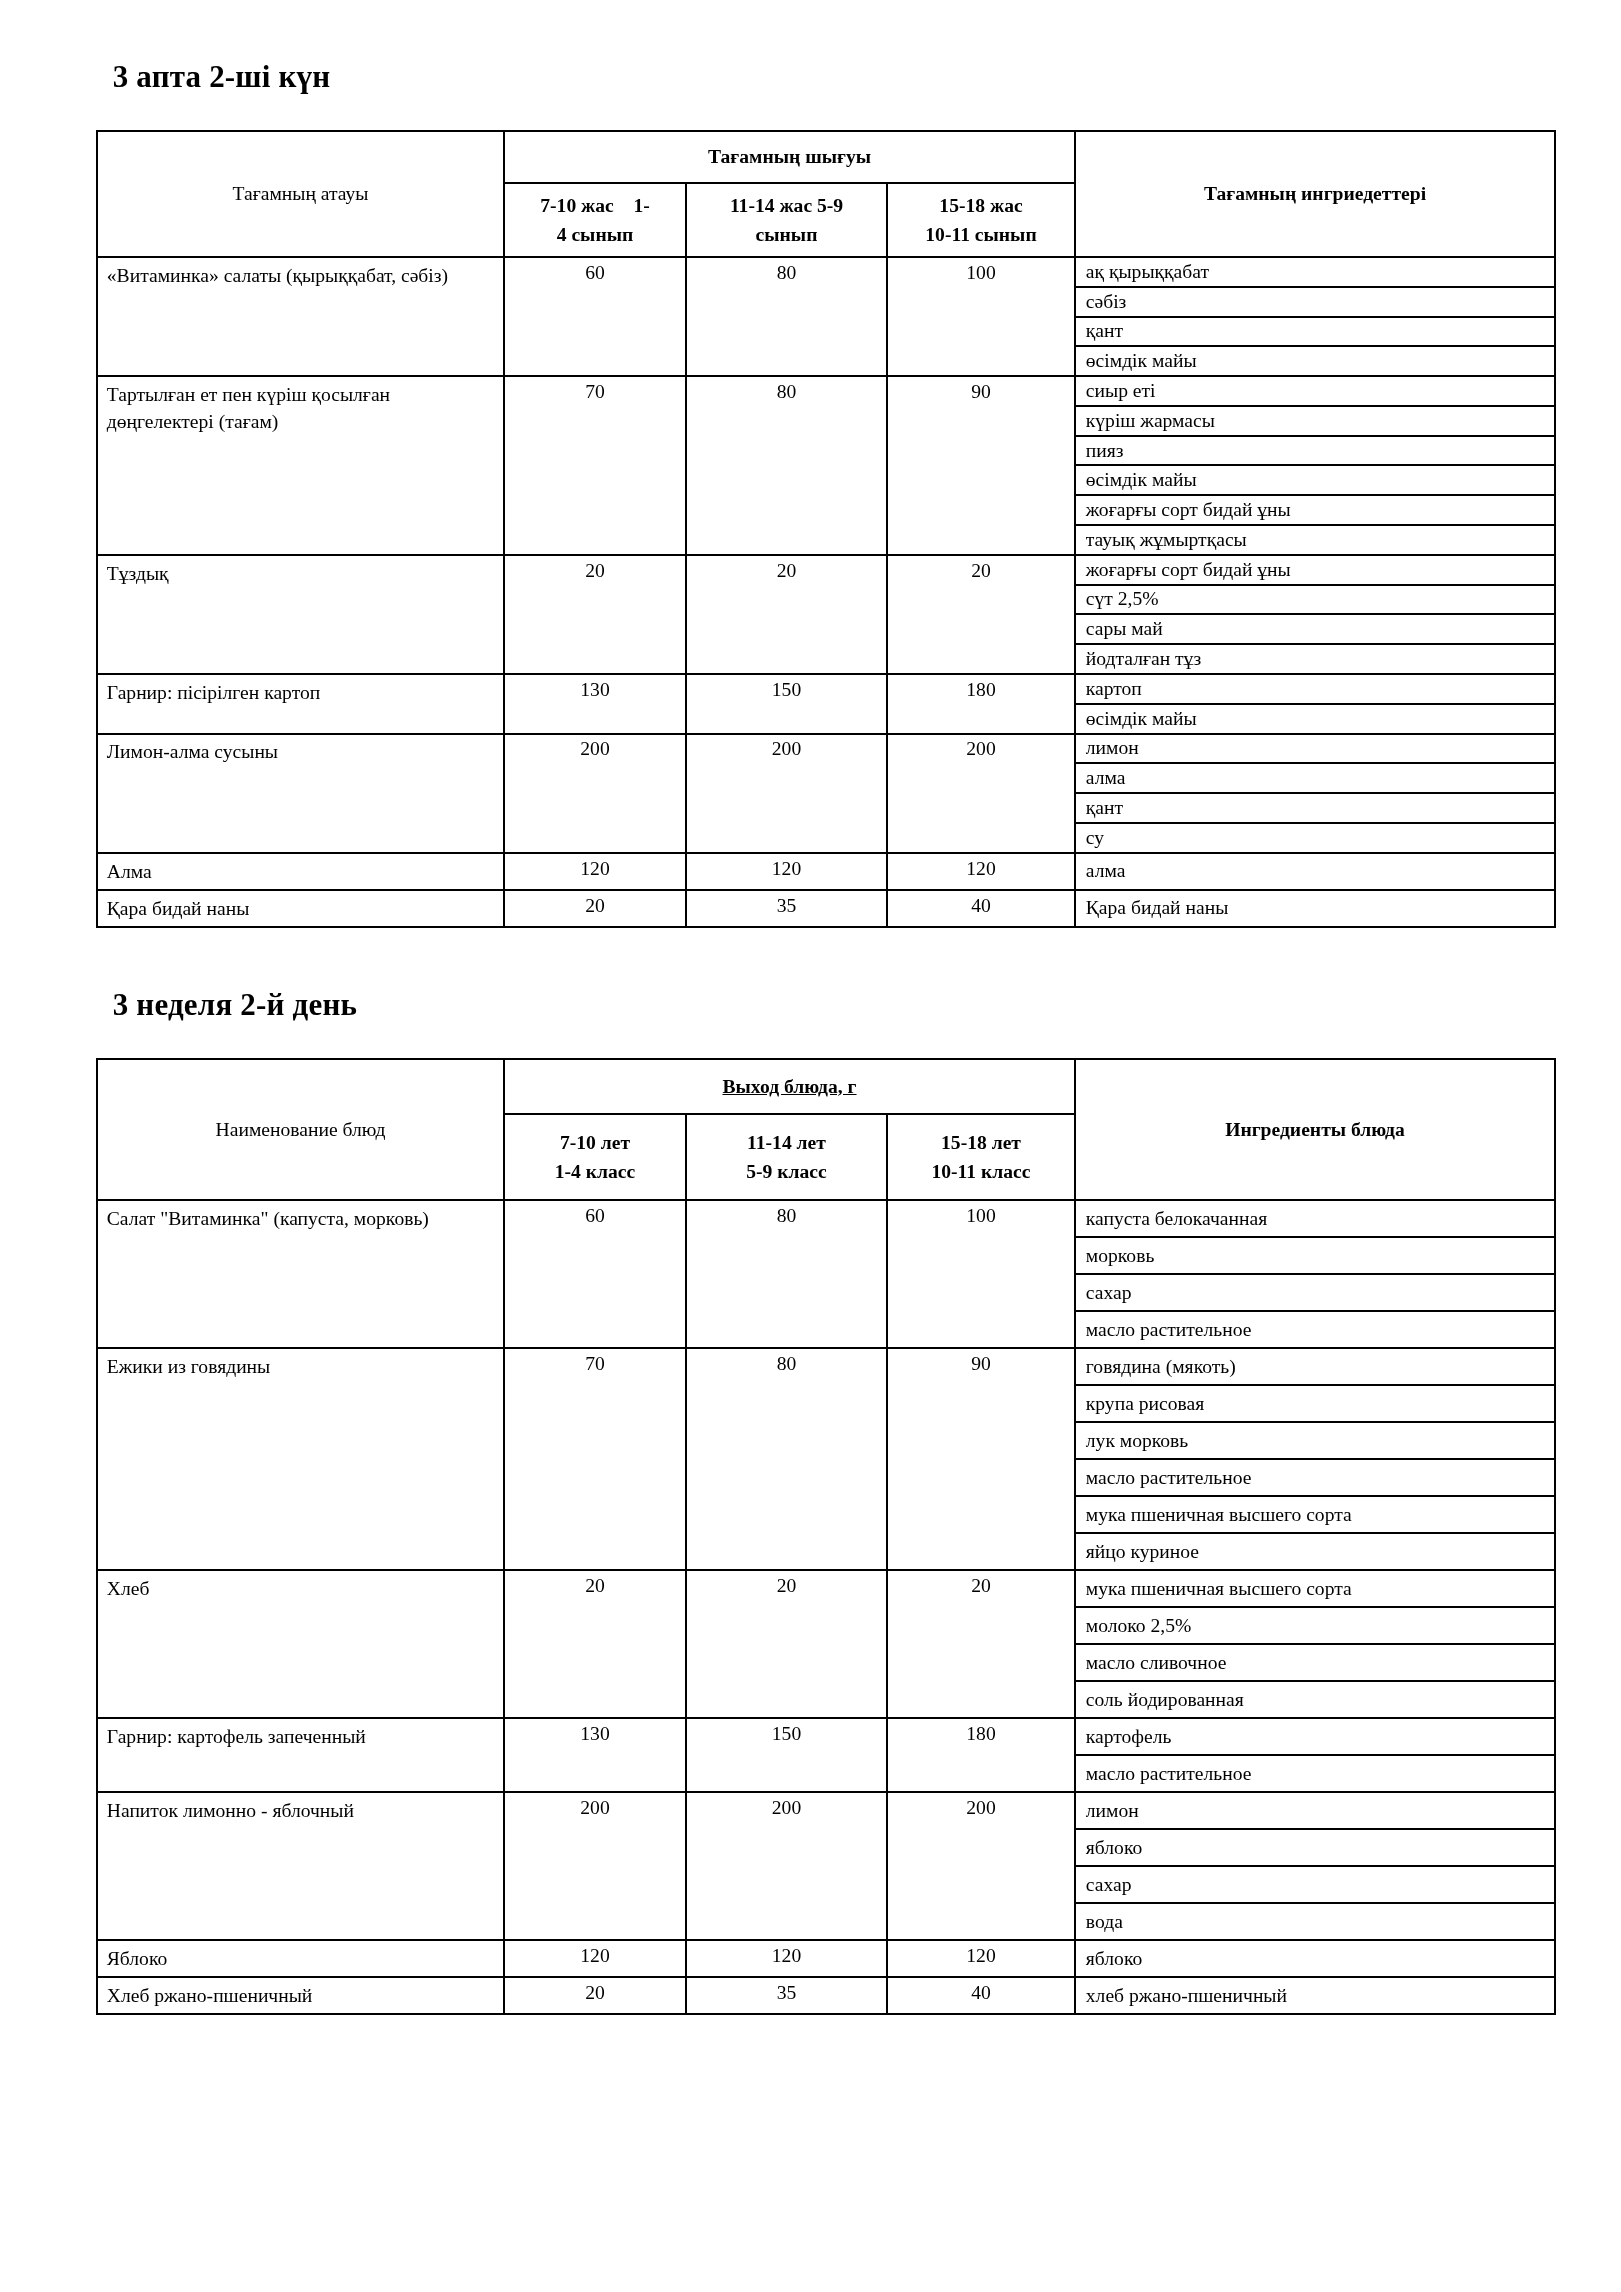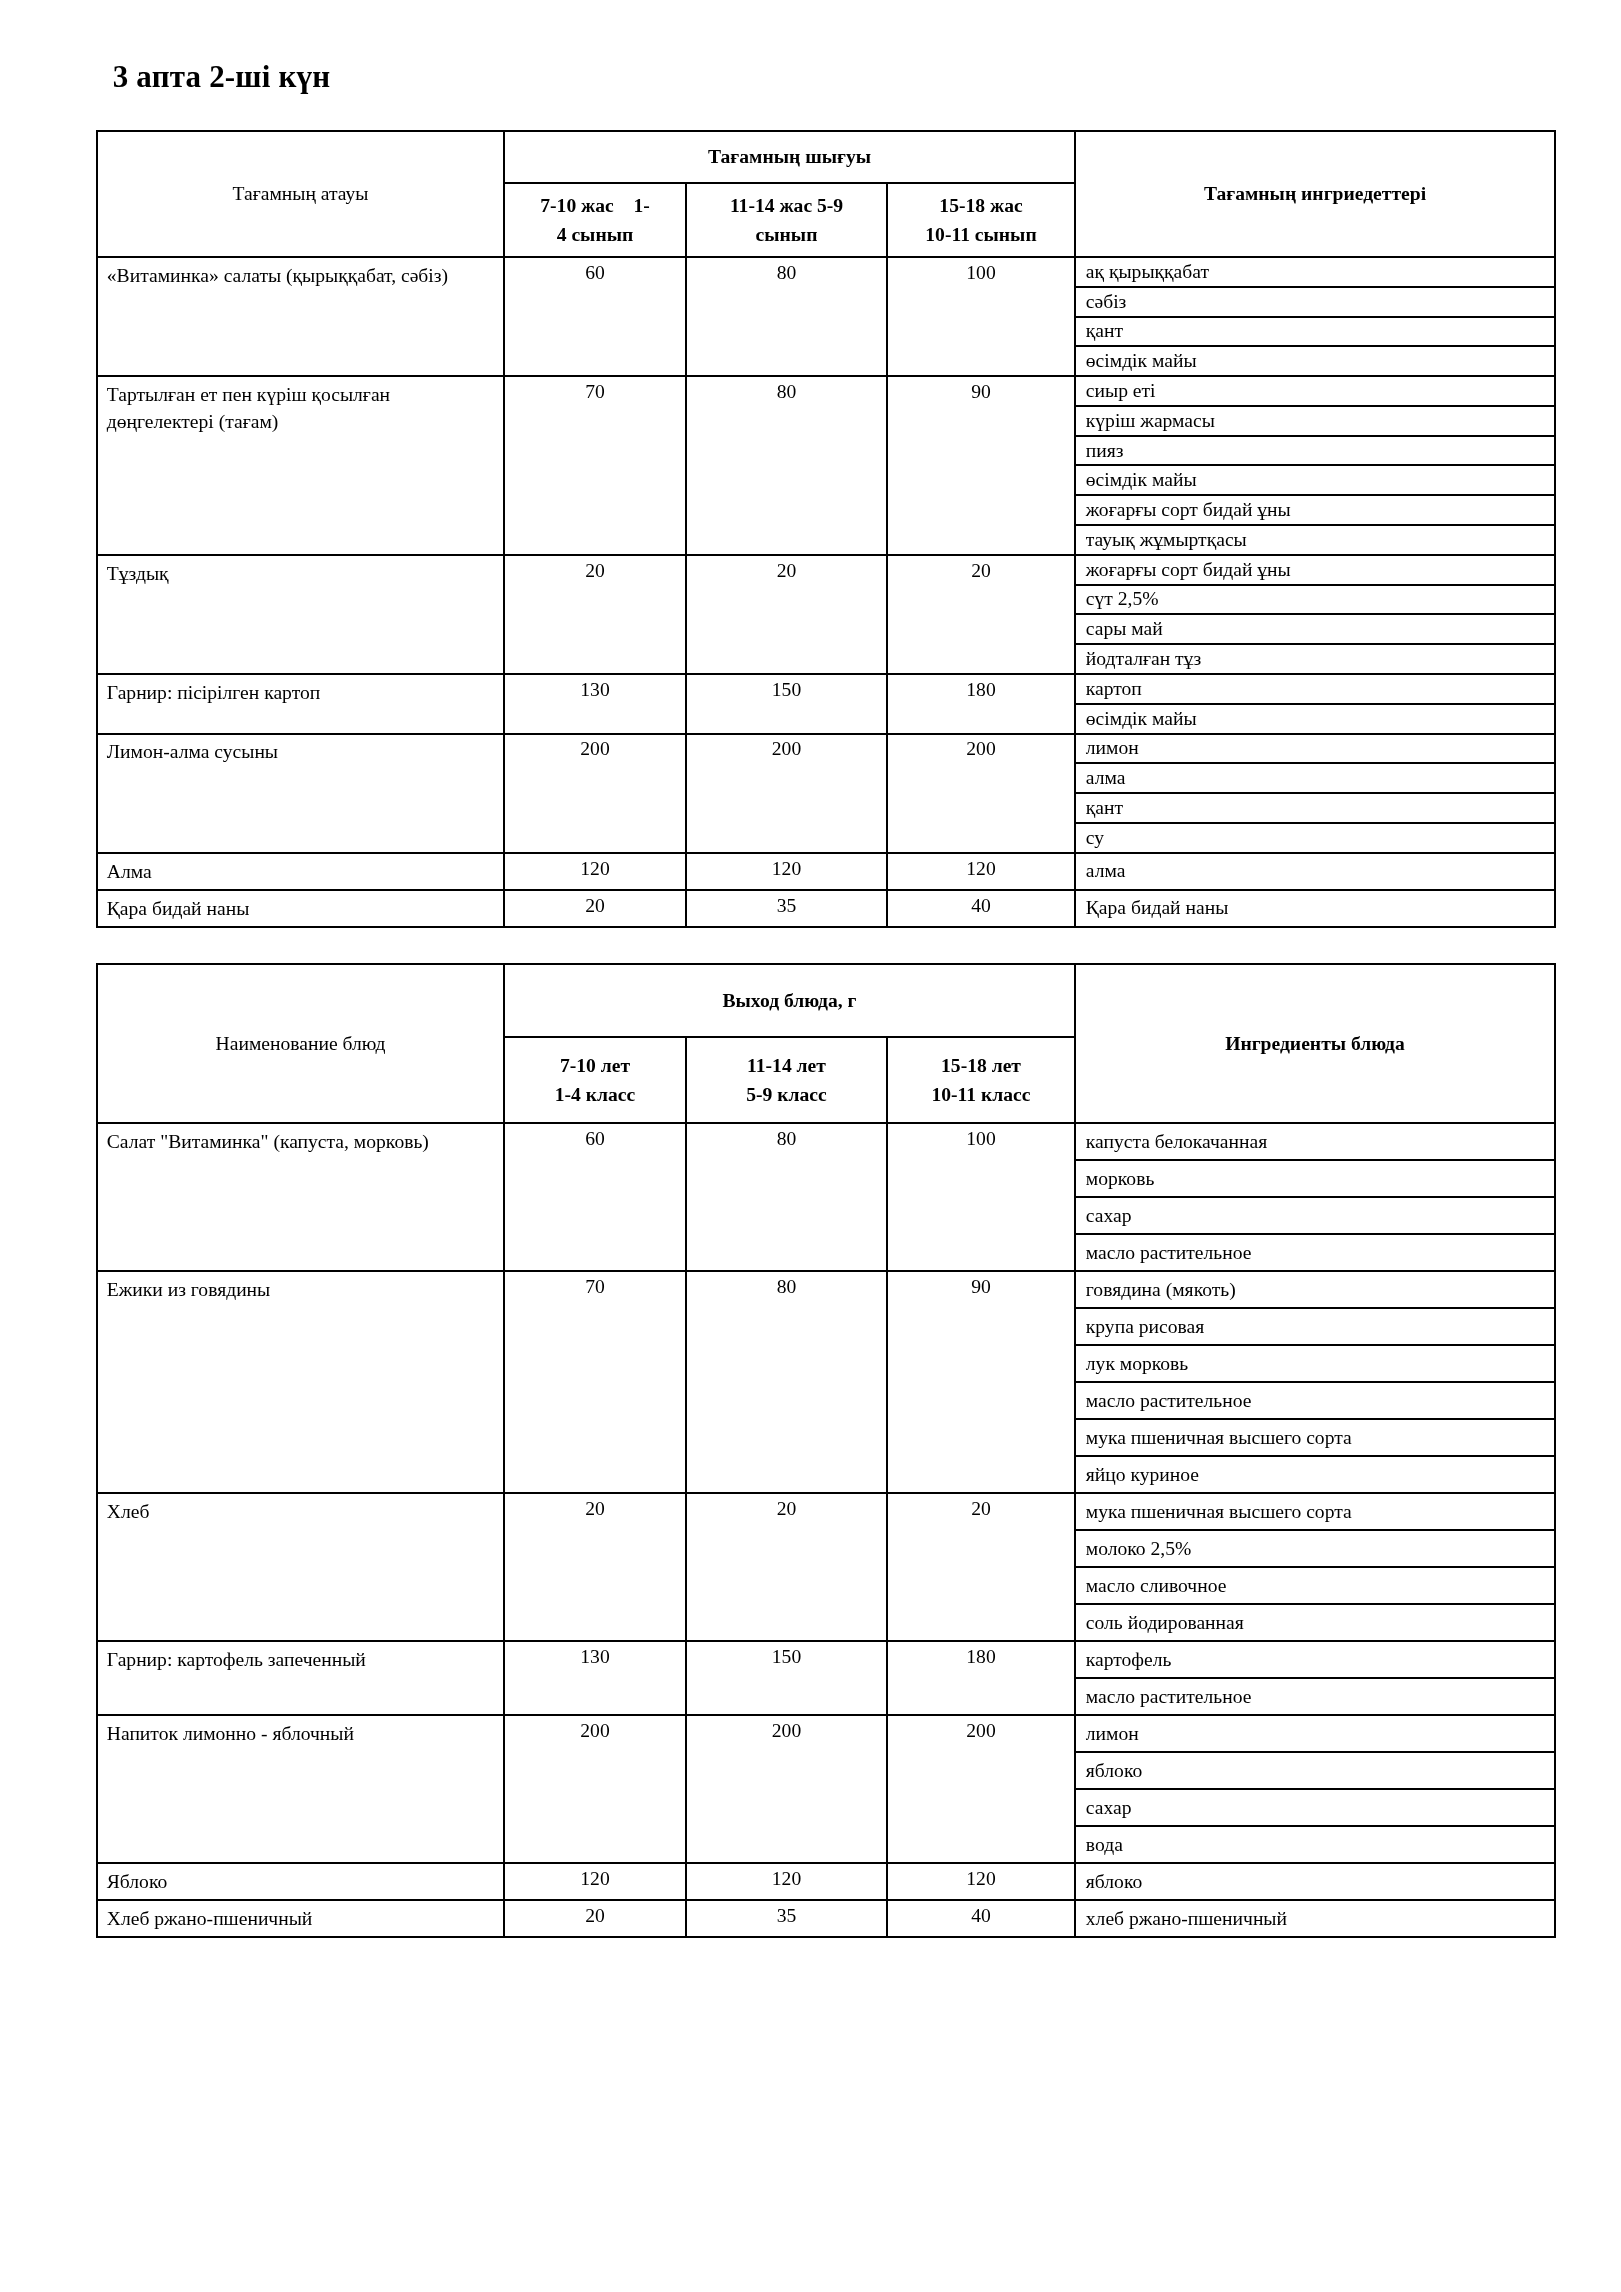--- a/index.html
+++ b/index.html
@@ -55,21 +55,21 @@
   td.val {
     vertical-align: top; text-align: center;
     padding-top: 3.9px;
   }
   td.ing {
     vertical-align: middle; text-align: left;
     padding: 2.9px 9.8px;
     height: 21px;
   }
   #table-ru td.ing { height: 37px; }
-  #table-ru th.group-th { height: 73px; }
+  #table-ru th.group-th { height: 55px; text-decoration: underline; }
   #table-ru th.age-th { height: 86px; }
 </style>
 </head>
 <body>
 
 <main class="content">
 
   <h1 id="title-kz" class="doc-title">3 апта 2-ші күн</h1>
 
   <table id="table-kz" class="menu-table">
@@ -186,20 +186,21 @@
         <tr>
           <td class="dish" rowspan="1">Қара бидай наны</td>
           <td class="val" rowspan="1">20</td>
           <td class="val" rowspan="1">35</td>
           <td class="val" rowspan="1">40</td>
           <td class="ing">Қара бидай наны</td>
         </tr>
       </tbody>
   </table>
 
+  <h1 id="title-ru" class="doc-title">3 неделя 2-й день</h1>
 
   <table id="table-ru" class="menu-table">
     <colgroup>
       <col style="width:407px">
         <col style="width:182px">
         <col style="width:201px">
         <col style="width:188px">
         <col style="width:480px">
     </colgroup>
     <thead>

